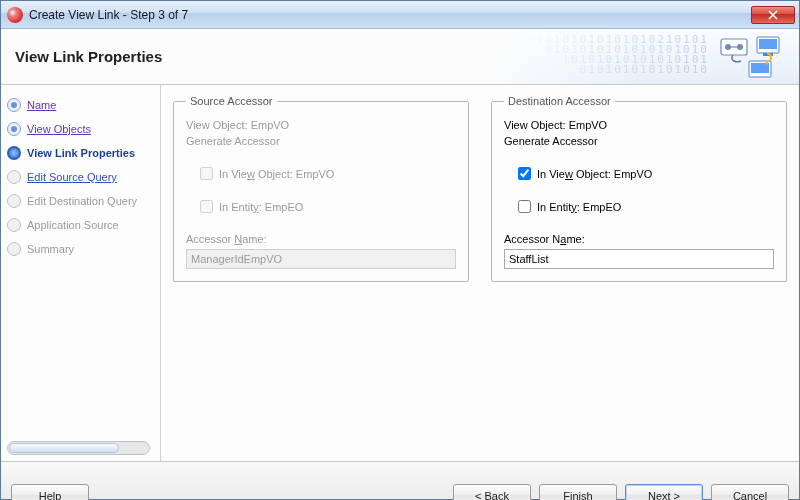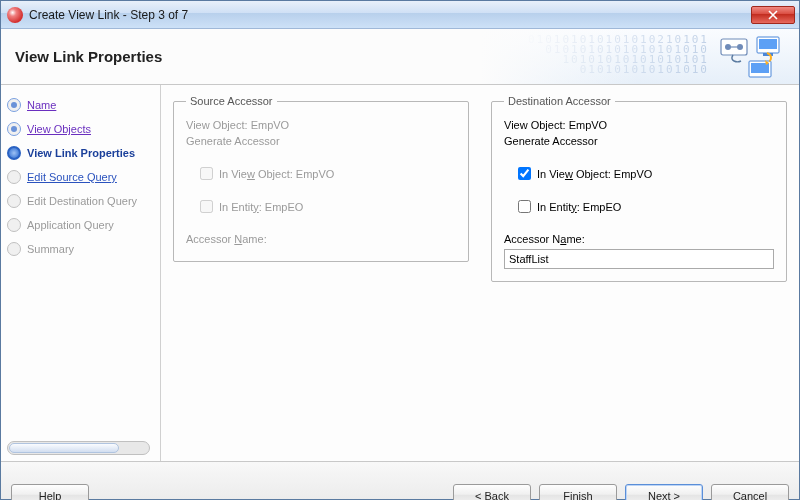--- a/index.html
+++ b/index.html
@@ -104,21 +104,21 @@
           <div class="step upcoming-link">
             <span class="bullet"></span>
             <span class="lbl">Edit Source Query</span>
           </div>
           <div class="step future">
             <span class="bullet"></span>
             <span class="lbl">Edit Destination Query</span>
           </div>
           <div class="step future">
             <span class="bullet"></span>
-            <span class="lbl">Application Query</span>
+            <span class="lbl">Application Source</span>
           </div>
           <div class="step future">
             <span class="bullet"></span>
             <span class="lbl">Summary</span>
           </div>
         </div>
       <div class="scroll">
           <div class="thumb"></div>
         </div>
     </div>
@@ -133,20 +133,21 @@
         <div class="lblplain">Generate Accessor</div>
         <div class="row sub">
           <input type="checkbox" disabled="" style="">
           <label><span>In Vie</span><span class="akey">w</span><span> Object: EmpVO</span></label>
         </div>
         <div class="row sub">
           <input type="checkbox" disabled="" style="">
           <label><span>In Entit</span><span class="akey">y</span><span>: EmpEO</span></label>
         </div>
         <div class="lblplain disabled-text" style="margin-top:8px"><span>Accessor </span><span class="akey">N</span><span>ame:</span></div>
+        <input type="text" class="textbox" disabled="" value="ManagerIdEmpVO" style="">
       </fieldset>
 
       <fieldset>
         <legend>Destination Accessor</legend>
         <div class="lblplain">
           <span>View Object:</span>
           <span>EmpVO</span>
         </div>
         <div class="lblplain">Generate Accessor</div>
         <div class="row sub">

